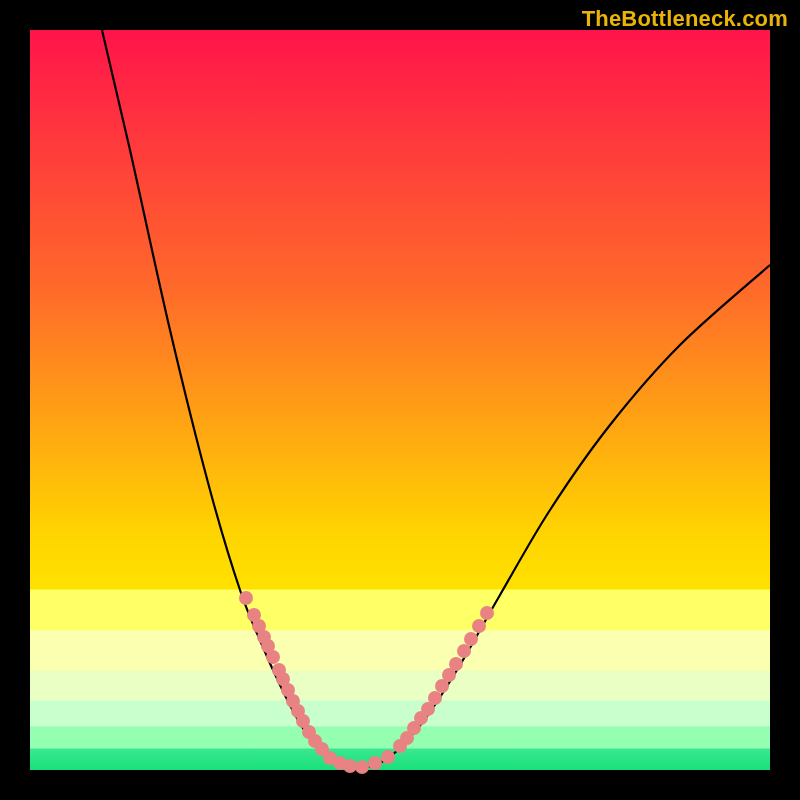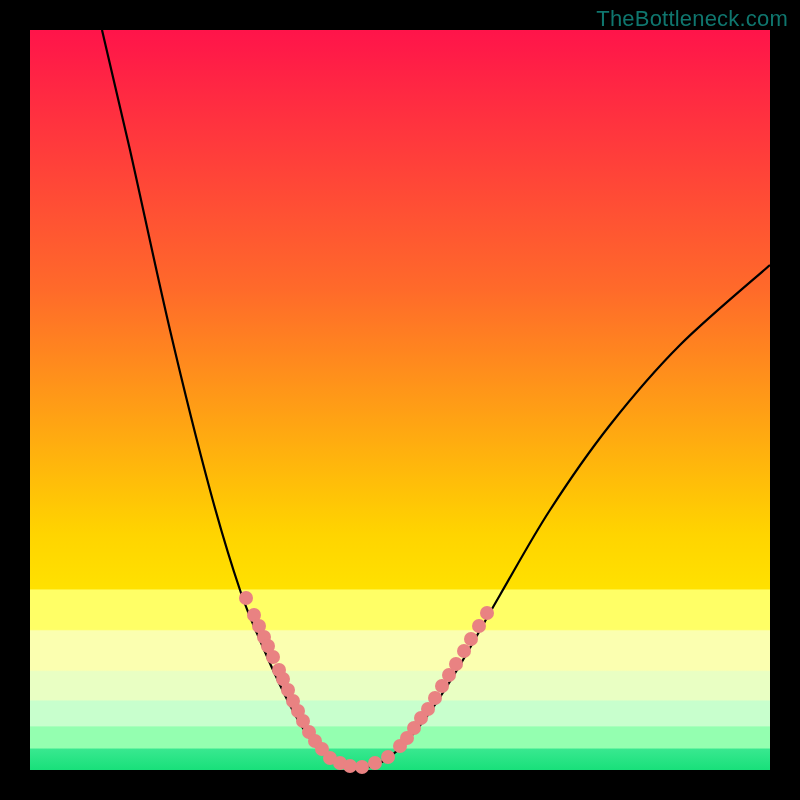--- a/index.html
+++ b/index.html
@@ -20,23 +20,23 @@
     background: #000;
   }
   .gradient {
     position: absolute;
     inset: 0;
   }
   .watermark {
     position: absolute;
     top: 6px;
     right: 12px;
-    color: #0f766e;
+    color: #eab308;
     font-size: 22px;
-    font-weight: 400;
+    font-weight: 700;
     letter-spacing: 0.2px;
     user-select: none;
   }
   svg.curve {
     position: absolute;
     left: 30px;
     top: 30px;
     width: 740px;
     height: 740px;
     overflow: visible;

